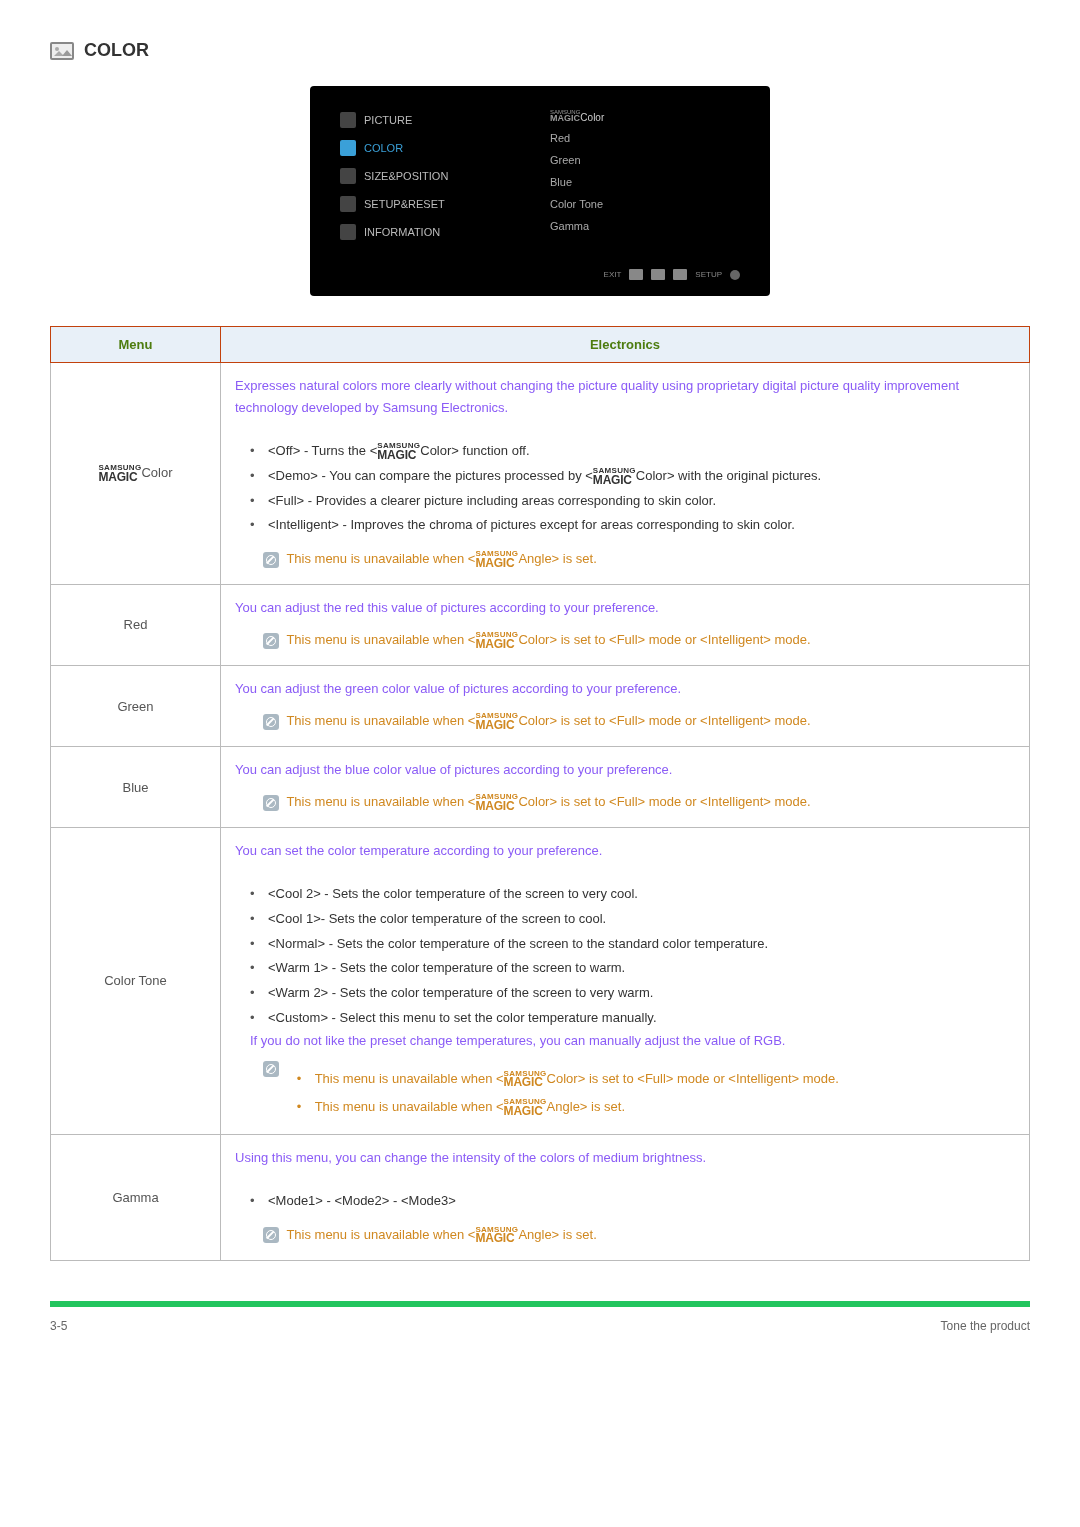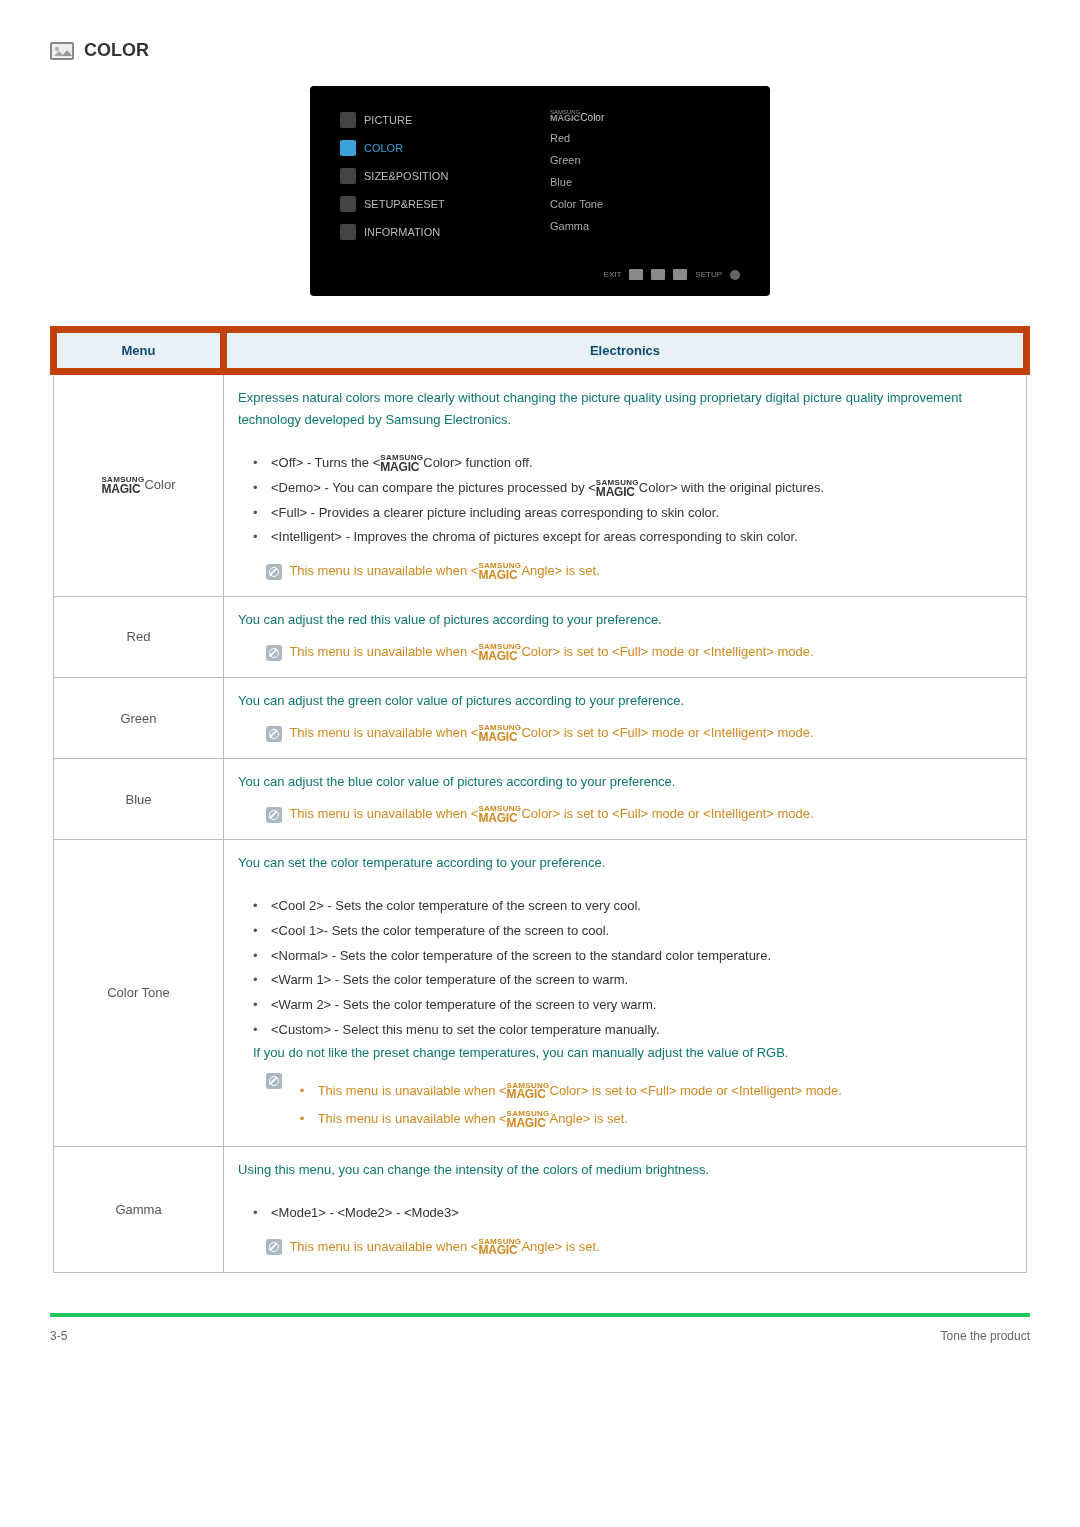--- a/index.html
+++ b/index.html
@@ -128,44 +128,44 @@
       border-radius: 50%;
       background: #666;
     }
     table {
       width: 100%;
       border-collapse: collapse;
       border: 1px solid #bbb;
     }
     th {
       background: #e8f0f8;
-      color: #0c4a6e;
+      color: #4d7c0f;
       font-weight: bold;
       font-size: 13px;
       padding: 10px;
-      border: 7px solid #c2410c;
+      border: 1px solid #c2410c;
       text-align: center;
     }
     th:first-child {
       width: 170px;
     }
     td {
       border: 1px solid #bbb;
       padding: 12px 14px;
       font-size: 13px;
       vertical-align: middle;
     }
     td:first-child {
       text-align: center;
       vertical-align: middle;
       color: #555;
     }
     .desc-text {
       line-height: 1.7;
-      color: #0f766e;
+      color: #8b5cf6;
     }
     .bullet-list {
       list-style: none;
       padding-left: 15px;
       margin-top: 20px;
     }
     .bullet-list li {
       position: relative;
       padding-left: 18px;
       line-height: 1.9;
@@ -251,21 +251,21 @@
       content: '•';
       position: absolute;
       left: 0;
       color: #d08820;
     }
     .page-footer {
       display: flex;
       justify-content: space-between;
       margin-top: 40px;
       padding-top: 12px;
-      border-top: 4px solid #22c55e;
+      border-top: 6px solid #22c55e;
       font-size: 12px;
       color: #666;
     }
   </style>
 </head>
 <body>
 
 <div class="section-header">
   <span class="section-icon">
     <svg viewBox="0 0 24 18">

